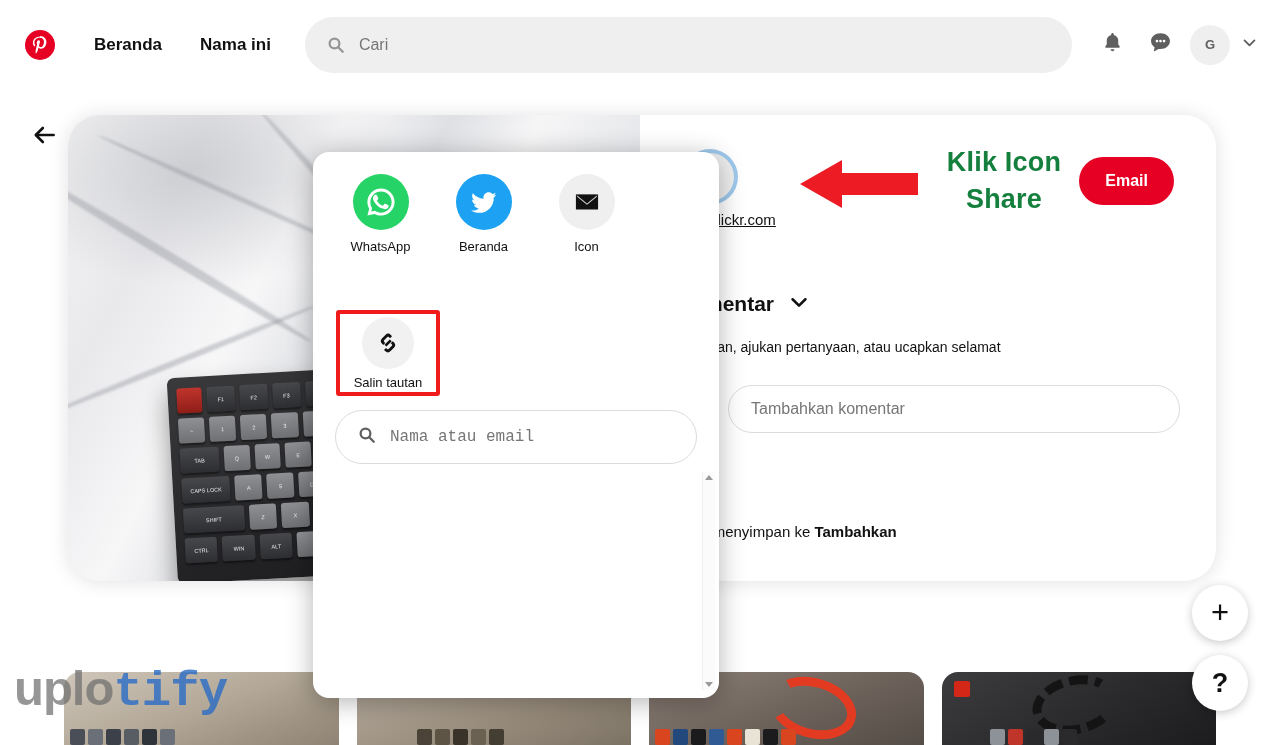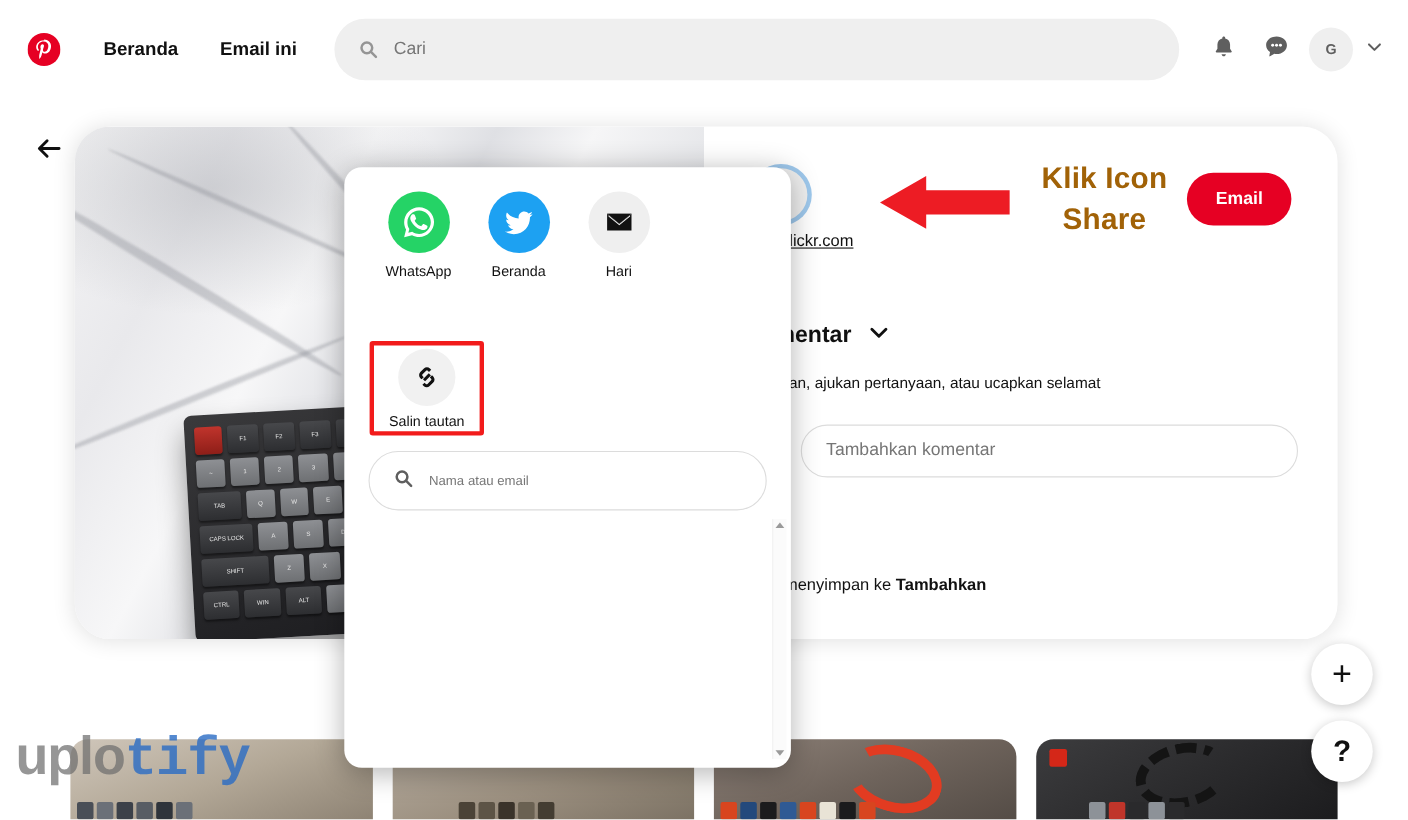--- a/index.html
+++ b/index.html
@@ -144,21 +144,21 @@
     height: 48px; padding: 0 26px; border: none;
     border-radius: 24px; background: #e60023; color: #fff;
     font-family: "Liberation Sans", sans-serif;
     font-size: 16px; font-weight: 700; cursor: pointer;
   }
 
   
   #annot-arrow { position: absolute; left: 800px; top: 158px; z-index: 32; }
   #annot-text {
     position: absolute; left: 930px; top: 144px; z-index: 32;
-    color: #a16207; font-size: 27px; font-weight: 700;
+    color: #15803d; font-size: 27px; font-weight: 700;
     line-height: 1.38; text-align: center; width: 148px;
     white-space: pre-line; letter-spacing: .2px;
   }
 
   #comments-section { position: absolute; left: 36px; top: 176px; right: 36px; }
   #comments-head { display: flex; align-items: center; gap: 14px; }
   #comments-title { font-size: 21px; font-weight: 700; color: #111; }
   #comments-sub { margin-top: 22px; font-size: 14px; color: #111; }
   #comment-row { margin-top: 30px; display: flex; align-items: center; gap: 12px; }
   #comment-avatar {
@@ -219,21 +219,21 @@
     width: 406px; height: 546px;
     background: #fff; border-radius: 16px;
     box-shadow: 0 4px 26px rgba(0,0,0,.30);
     z-index: 60; overflow: hidden;
   }
   #modal-title {
     text-align: center; font-size: 17px; font-weight: 700;
     color: #111; margin-top: 30px;
   }
   #social-row {
-    display: flex; margin-top: 22px; padding: 0 22px; gap: 0;
+    display: flex; margin-top: 22px; padding: 0 22px; gap: 12px;
   }
   .social-item {
     width: 91px; display: flex; flex-direction: column;
     align-items: center; cursor: pointer;
   }
   .social-circle {
     width: 56px; height: 56px; border-radius: 50%;
     display:flex; align-items:center; justify-content:center;
   }
   .social-label { margin-top: 9px; font-size: 13px; color: #111; }
@@ -256,22 +256,22 @@
   #copylink-label { margin-top: 6px; font-size: 13px; color: #111; }
 
   #modal-search-box {
     position: absolute; left: 22px; top: 258px;
     width: 362px; height: 54px;
     border: 1px solid #dcdcdc; border-radius: 27px;
     display:flex; align-items:center; padding-left: 22px; cursor: text;
   }
   #modal-search-input {
     border:none; outline:none; background:transparent; margin-left: 14px;
-    width: 82%; font-family: Liberation Sans, sans-serif;
-    font-size: 12px; color:#6d28d9;
+    width: 82%; font-family: Liberation Mono, monospace;
+    font-size: 16px; color:#6d28d9;
   }
   #modal-search-input::placeholder { color:#767676; }
 
   #modal-scrollbar {
     position:absolute; right: 4px; top: 320px;
     width: 13px; height: 218px; background: #fbfbfb;
     border-left: 1px solid #f0f0f0;
     display:flex; flex-direction: column;
     align-items:center; justify-content: space-between;
     padding: 3px 0; cursor: pointer;
@@ -309,21 +309,21 @@
     <div id="logo-btn">
       <span>
         <svg width="30" height="30" viewBox="0 0 24 24">
           <circle cx="12" cy="12" r="12" fill="#E60023"></circle>
           <path d="M12.2 5.2c-3.9 0-5.9 2.6-5.9 5 0 1.1.5 2.5 1.4 2.9.2.1.3 0 .3-.1l.2-.8c.05-.2.03-.27-.12-.45-.33-.4-.53-.9-.53-1.6 0-2.1 1.6-3.9 4.1-3.9 2.2 0 3.5 1.3 3.5 3.1 0 2.4-1.1 4.3-2.6 4.3-.85 0-1.5-.7-1.3-1.55.25-1 .75-2.1.75-2.8 0-.65-.35-1.2-1.07-1.2-.85 0-1.53.87-1.53 2.05 0 .75.25 1.25.25 1.25l-1.03 4.3c-.3 1.27-.05 2.83-.03 2.98.02.1.14.12.2.05.08-.1 1.1-1.35 1.45-2.6.1-.35.56-2.2.56-2.2.28.53 1.1.99 1.97.99 2.6 0 4.36-2.36 4.36-5.53 0-2.4-2.03-4.63-5.12-4.63z" fill="#fff"></path>
         </svg>
       </span>
     </div>
 
     <div class="nav-link" id="nav-beranda">Beranda</div>
-    <div class="nav-link" id="nav-hariini">Email ini</div>
+    <div class="nav-link" id="nav-hariini">Nama ini</div>
 
     <div id="search-wrap">
       <div id="search-box">
         <span id="search-icon">
           <svg width="18" height="18" viewBox="0 0 24 24" fill="none" stroke="#5f5f5f" stroke-width="3">
             <circle cx="10" cy="10" r="6.5"></circle>
               <line x1="15" y1="15" x2="21" y2="21" stroke-linecap="round"></line>
           </svg>
         </span>
         <input id="search-input" type="text" placeholder="Cari" style="">
@@ -604,21 +604,21 @@
 
       <div class="social-item">
         <div class="social-circle c-email">
           <svg width="28" height="28" viewBox="0 0 24 24" fill="#111">
             <path d="M2.5 5.5h19v13h-19z"></path>
             <path d="M2.5 5.5 12 13.2l9.5-7.7z" fill="#efefef"></path>
             <path d="M2.5 5.5h19L12 13.2z" fill="#111"></path>
             <path d="M3.6 6.6 12 13.4l8.4-6.8v.9L12 14.4 3.6 7.5z" fill="#efefef"></path>
           </svg>
         </div>
-        <div class="social-label">Hari</div>
+        <div class="social-label">Icon</div>
       </div>
     </div>
 
     <div id="copylink-item">
       <div id="copylink-circle">
         <svg width="30" height="30" viewBox="0 0 24 24" fill="#111">
           <path d="M9.9 5.6 7.3 8.2a3.1 3.1 0 0 0 0 4.4l.9.9 1.6-1.6-.9-.9a.85.85 0 0 1 0-1.2l2.6-2.6a.85.85 0 0 1 1.2 0l.9.9 1.6-1.6-.9-.9a3.1 3.1 0 0 0-4.4 0z"></path>
           <path d="M14.1 18.4l2.6-2.6a3.1 3.1 0 0 0 0-4.4l-.9-.9-1.6 1.6.9.9a.85.85 0 0 1 0 1.2l-2.6 2.6a.85.85 0 0 1-1.2 0l-.9-.9-1.6 1.6.9.9a3.1 3.1 0 0 0 4.4 0z"></path>
           <rect x="9.1" y="10.9" width="6" height="2.2" transform="rotate(-45 12.1 12)"></rect>
         </svg>

